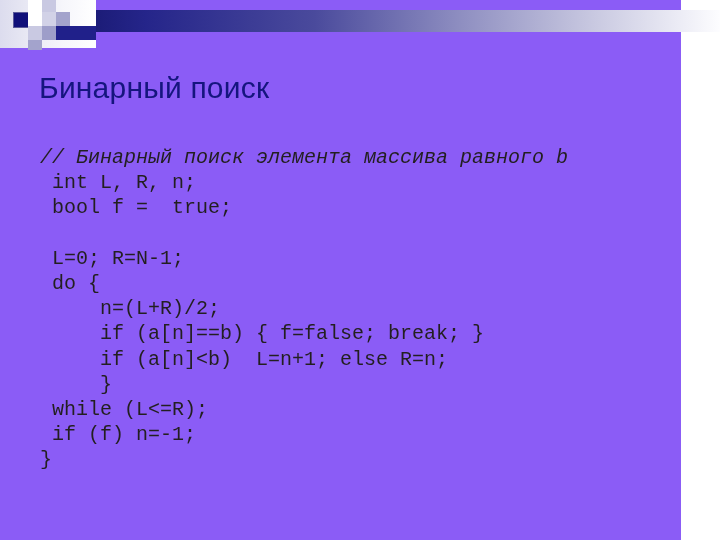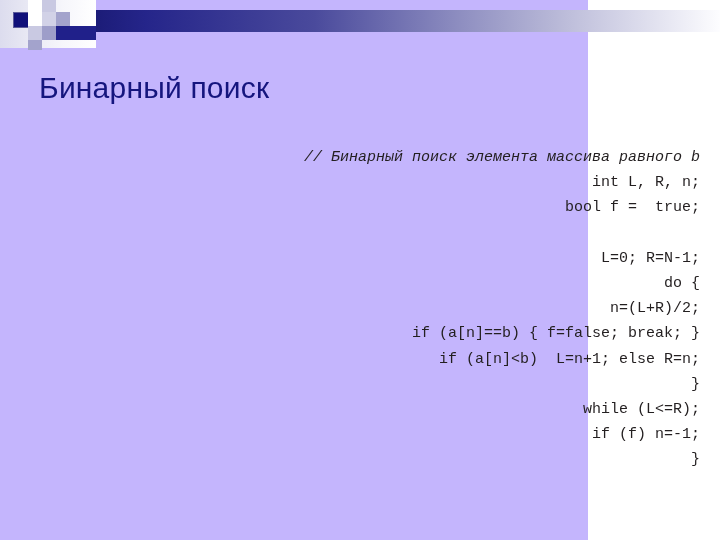--- a/index.html
+++ b/index.html
@@ -11,23 +11,23 @@
     height: 540px;
     background: #ffffff;
     font-family: "Liberation Sans", sans-serif;
     overflow: hidden;
     position: relative;
   }
 
   #slide {
     position: absolute;
     left: 0; top: 0;
-    width: 588px;
+    width: 681px;
     height: 540px;
-    background: #c4b5fd;
+    background: #8b5cf6;
   }
 
   
   .header-band {
     position: absolute;
     left: 0;
     top: 0;
     width: 720px;
     height: 48px;
   }
@@ -73,25 +73,24 @@
     white-space: nowrap;
   }
 
   
   .code {
     position: absolute;
     left: 40px;
     top: 145px;
     width: 660px;
     font-family: "Liberation Mono", monospace;
-    font-size: 15px;
+    font-size: 20px;
     line-height: 25.2px;
     color: #231f20;
     white-space: pre;
-    text-align: right;
   }
   .code .line {
     white-space: pre;
     height: 25.2px;
   }
   .code .line.blank { height: 25.2px; }
 
   .tok-comment {
     font-style: italic;
   }

